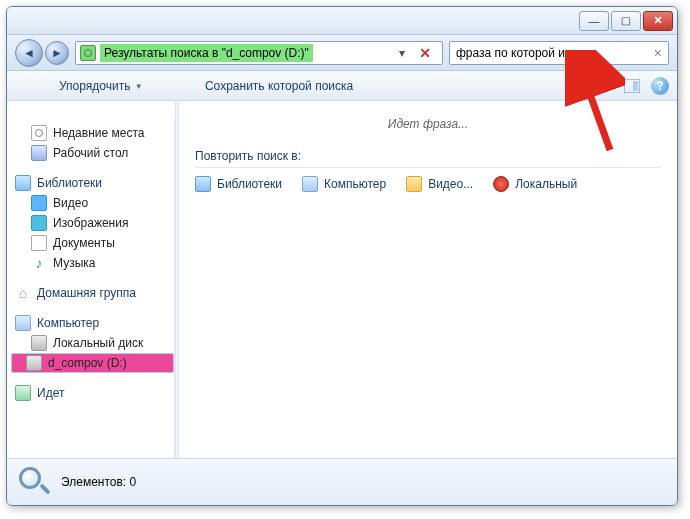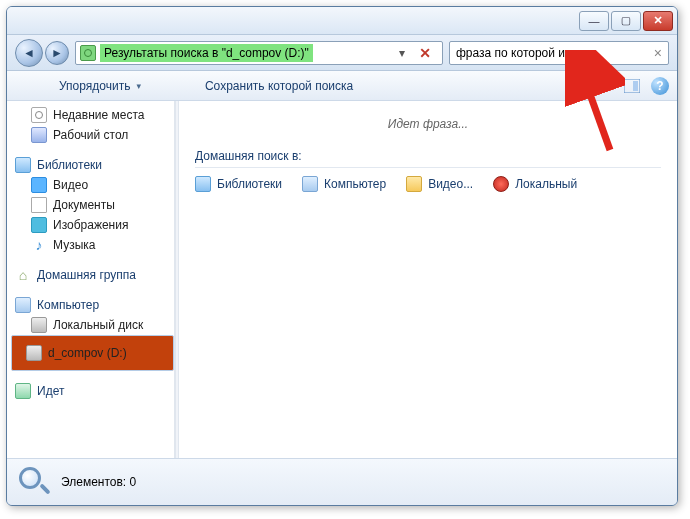--- a/index.html
+++ b/index.html
@@ -196,41 +196,42 @@
     background: #fff;
     min-height: 0;
     border-bottom: 1px solid #cdd9e8;
   }
   .navpane {
     width: 168px;
     border-right: 1px solid #e0e6ee;
     overflow: auto;
     padding: 4px 0 4px 4px;
     font-size: 12px;
+    margin-top: 18px;
   }
   .navpane .group { margin-bottom: 10px; }
   .navitem {
     display: flex;
     align-items: center;
     gap: 6px;
     height: 20px;
     padding: 0 4px;
     color: #222;
     white-space: nowrap;
   }
   .navitem.head {
     font-weight: normal;
     color: #1a3e6e;
   }
   .navitem.sub { padding-left: 20px; }
   .navitem.sel {
-    background: #c2410c;
+    background: #ec4899;
     border: 1px solid #b5cce6;
     border-radius: 2px;
-    height: 36px;
+    height: 20px;
     padding-left: 14px;
   }
   .ico {
     width: 16px; height: 16px;
     display: inline-flex;
     align-items: center;
     justify-content: center;
     font-size: 13px;
   }
   .ico.folder { background: linear-gradient(#ffe9a8,#f6c95c); border-radius:2px; border:1px solid #d4a93e;}
@@ -388,26 +389,26 @@
       <div class="group">
         <div class="navitem head">
           <span class="ico lib"></span>
           <span>Библиотеки</span>
         </div>
         <div class="navitem sub">
           <span class="ico video"></span>
           <span>Видео</span>
         </div>
         <div class="navitem sub">
+          <span class="ico img"></span>
+          <span>Изображения</span>
+        </div>
+        <div class="navitem sub">
           <span class="ico doc"></span>
           <span>Документы</span>
-        </div>
-        <div class="navitem sub">
-          <span class="ico img"></span>
-          <span>Изображения</span>
         </div>
         <div class="navitem sub">
           <span class="ico music">♪</span>
           <span>Музыка</span>
         </div>
       </div>
 
       <div class="group">
         <div class="navitem head">
           <span class="ico home">⌂</span>
@@ -435,21 +436,21 @@
           <span class="ico net"></span>
           <span>Идет</span>
         </div>
       </div>
     </div>
 
     <div class="divider"></div>
 
     <div class="content">
       <div class="statusline">Идет фраза...</div>
-      <div class="repeat-head">Домашняя поиск в:</div>
+      <div class="repeat-head">Повторить поиск в:</div>
       <div class="scopes">
         <div class="scope">
           <span class="ico lib"></span>
           <span>Библиотеки</span>
         </div>
         <div class="scope">
           <span class="ico pc"></span>
           <span>Компьютер</span>
         </div>
         <div class="scope">

